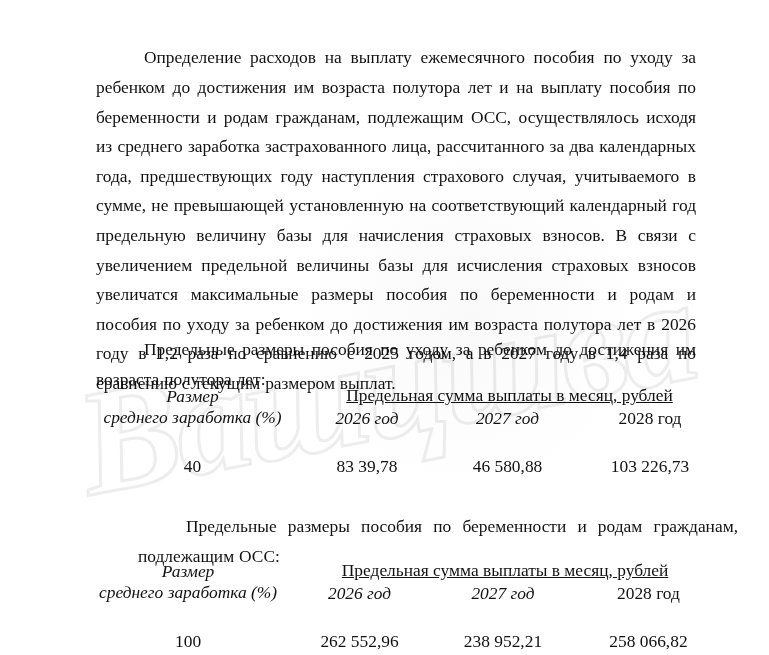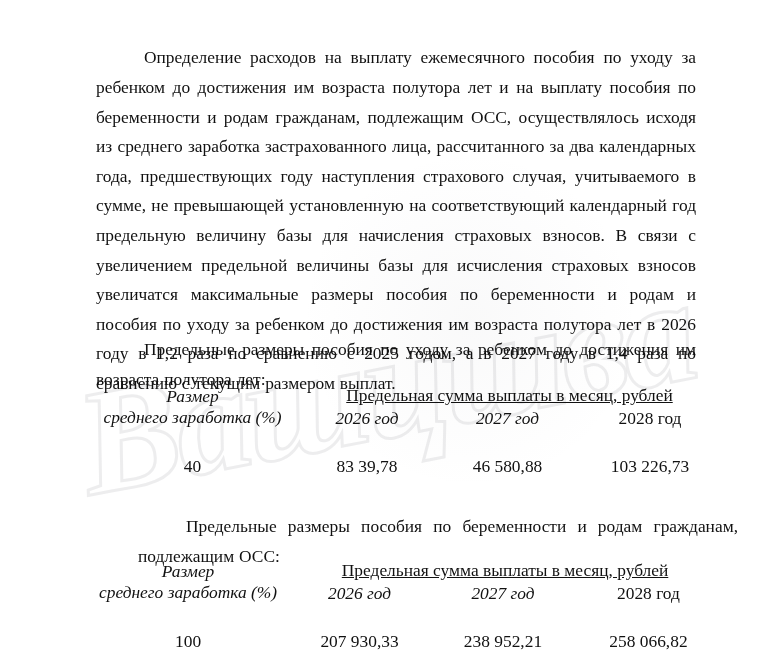--- a/index.html
+++ b/index.html
@@ -181,20 +181,20 @@
       </tr>
       <tr>
         <th class="cell-year y26 rule-bottom rule-right">2026 год</th>
         <th class="cell-year y27 rule-bottom rule-right">2027 год</th>
         <th class="cell-year y28 rule-bottom">2028 год</th>
       </tr>
     </thead>
     <tbody>
       <tr class="data-row">
         <td>100</td>
-        <td>207 930,33</td>
+        <td>262 552,96</td>
         <td>238 952,21</td>
         <td>258 066,82</td>
       </tr>
     </tbody>
   </table>
 
 </div>
 
 </body></html>

